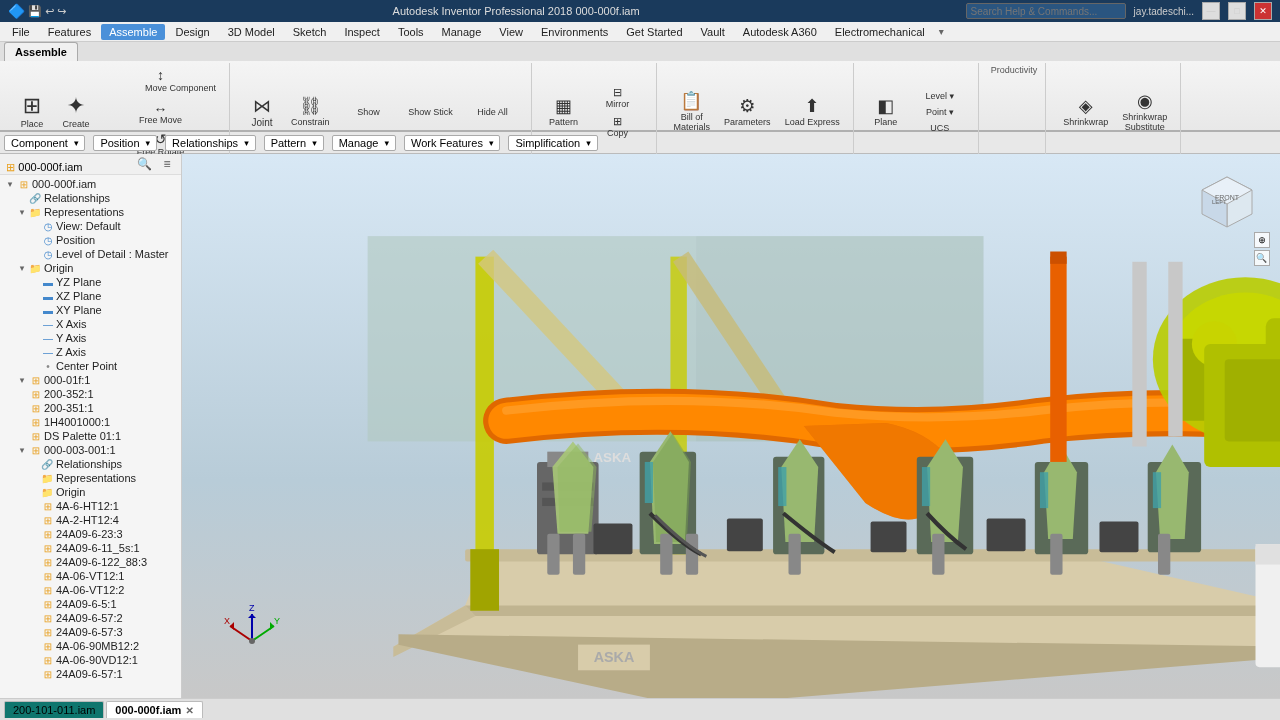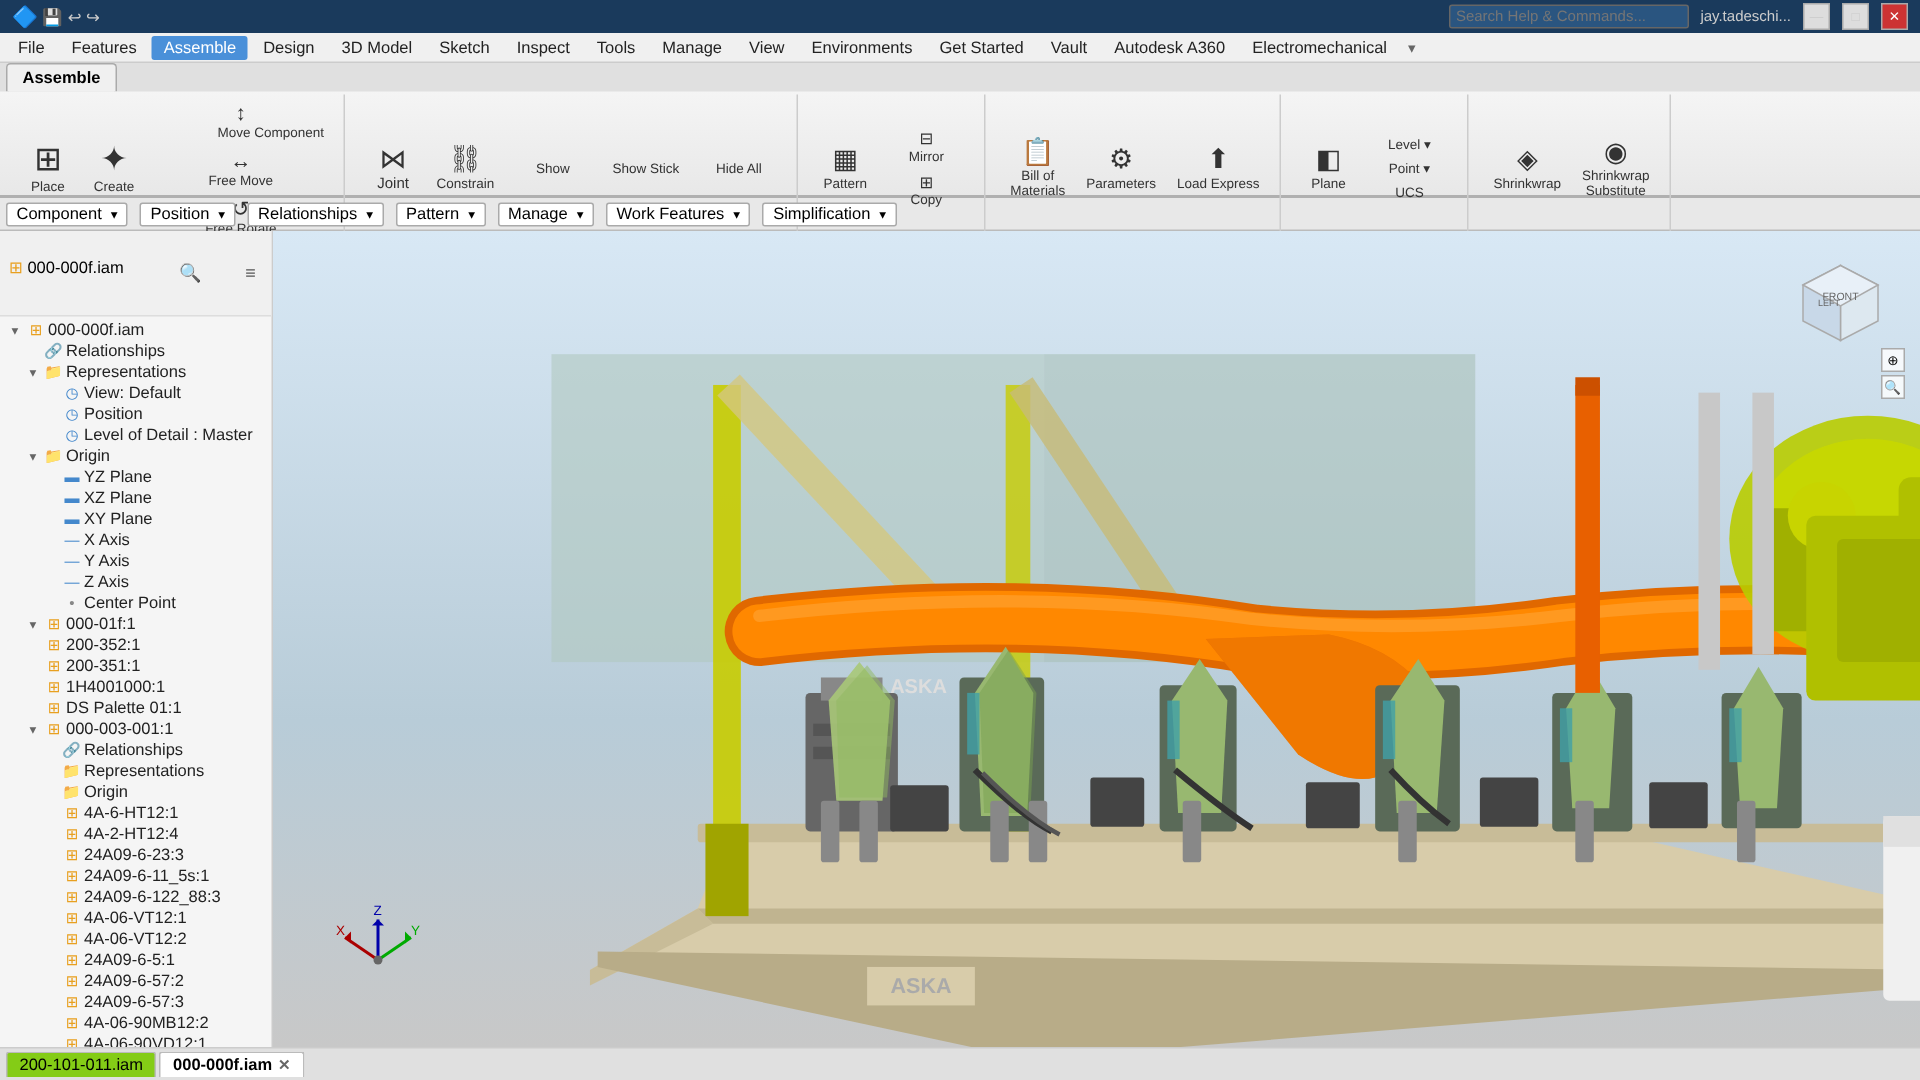--- a/index.html
+++ b/index.html
@@ -186,23 +186,23 @@
       color: #444;
     }
     .sidebar-tab.active {
       background: #f5f5f5;
       color: #000;
       font-weight: bold;
       border-bottom: 2px solid #4a90d9;
     }
     #sidebar-toolbar {
       display: flex;
-      align-items: flex-start;
-      padding: 18px 4px;
-      gap: 20px;
+      align-items: flex-end;
+      padding: 0 4px;
+      gap: 2px;
       border-bottom: 1px solid #ddd;
       background: #f0f0f0;
     }
     .sidebar-tool-btn {
       width: 20px; height: 20px;
       display: flex; align-items: center; justify-content: center;
       cursor: pointer; font-size: 12px; color: #555;
       border: 1px solid transparent; border-radius: 2px;
     }
     #tree-container {
@@ -258,21 +258,21 @@
       border-top: 1px solid #ccc;
       display: flex;
       align-items: center;
       padding: 0 4px;
       gap: 2px;
     }
     .doc-tab {
       display: flex;
       align-items: center;
       padding: 2px 8px;
-      background: #84cc16;
+      background: #0f766e;
       border: 1px solid #bbb;
       border-bottom: none;
       font-size: 11px;
       cursor: pointer;
       border-radius: 2px 2px 0 0;
       gap: 4px;
     }
     .doc-tab.active { background: white; font-weight: bold; }
     .doc-tab-close { font-size: 10px; color: #666; }
     .top-btn {
@@ -287,20 +287,21 @@
 </head>
 <body>
 
 <div id="title-bar">
   <div style="display:flex;gap:3px;align-items:center;">
     <span style="font-size:14px;">🔷</span>
     <span style="cursor:pointer;color:#ccc;font-size:11px;">💾</span>
     <span style="cursor:pointer;color:#ccc;font-size:11px;">↩</span>
     <span style="cursor:pointer;color:#ccc;font-size:11px;">↪</span>
   </div>
+  <div class="title-text">Autodesk Inventor Professional 2018  000-000f.iam</div>
   <div style="display:flex;align-items:center;gap:8px;">
     <input id="search-input-top" type="text" style="width: 160px; height: 16px; font-size: 10px; padding: 1px 4px; border: 1px solid rgb(102, 102, 102); border-radius: 2px; background: rgb(42, 85, 128); color: rgb(204, 204, 204);" placeholder="Search Help &amp; Commands...">
     <span style="color:#ccc;font-size:10px;">jay.tadeschi...</span>
     <span class="top-btn">—</span>
     <span class="top-btn">□</span>
     <span class="top-btn" style="background:#cc3333;color:white;">✕</span>
   </div>
 </div>
 
 <div id="menu-bar">
@@ -433,20 +434,26 @@
             <span style="font-size:9px;">Point ▾</span>
           </div>
           <div class="ribbon-btn-sm">
             <span style="font-size:9px;">UCS</span>
           </div>
         </div>
       </div>
       <div class="ribbon-group-label">Work Features</div>
     </div>
 
+    <div class="ribbon-group">
+      <div class="ribbon-group-buttons" style="flex-direction:column;gap:2px;">
+        <div style="font-size:9px;color:#555;">Productivity</div>
+      </div>
+      <div class="ribbon-group-label">Productivity</div>
+    </div>
 
     <div class="ribbon-group">
       <div class="ribbon-group-buttons">
         <div class="ribbon-btn">
           <div class="btn-icon" style="font-size:18px;">◈</div>
           <div style="font-size:9px;">Shrinkwrap</div>
         </div>
         <div class="ribbon-btn">
           <div class="btn-icon" style="font-size:18px;">◉</div>
           <div style="font-size:9px;">Shrinkwrap<br>Substitute</div>

